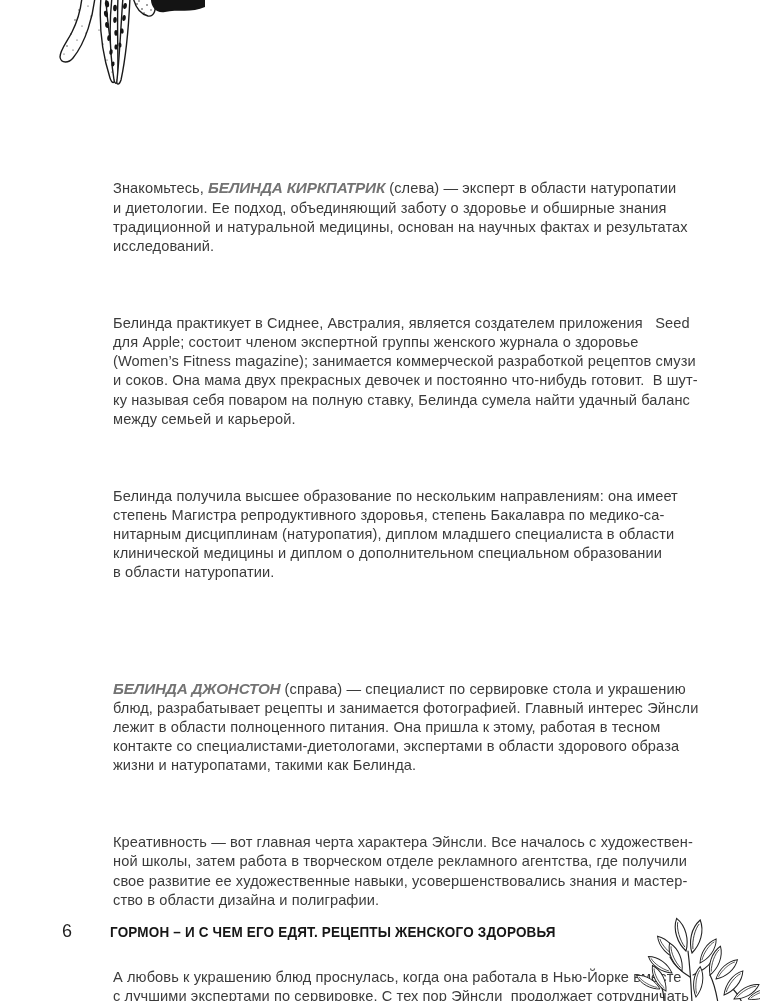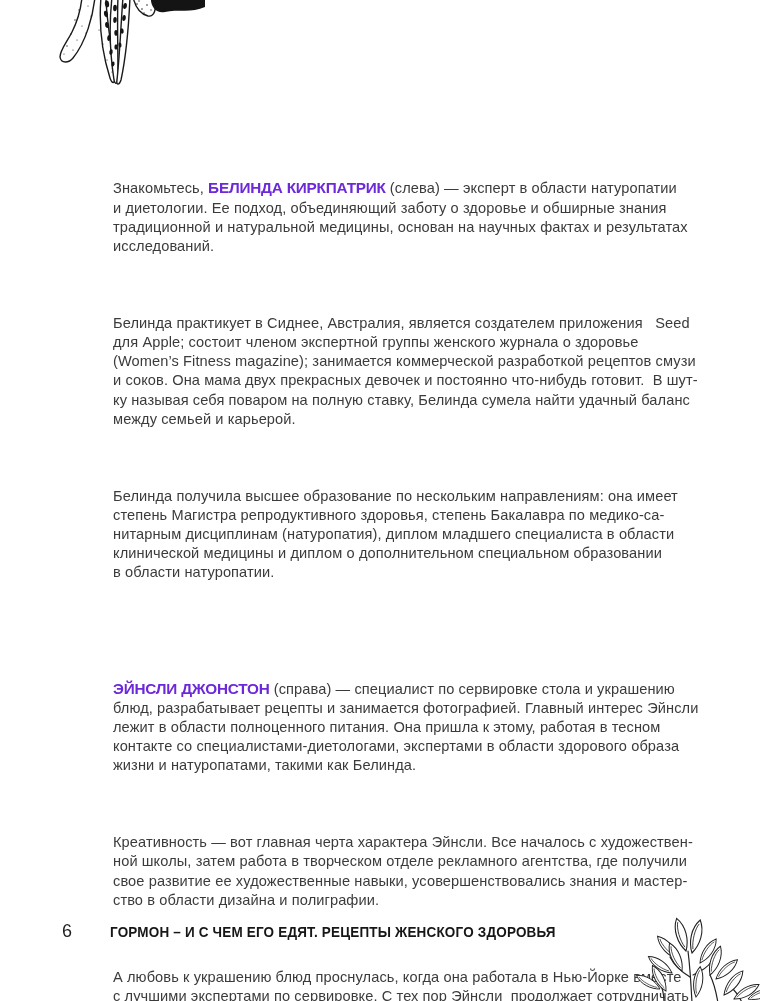--- a/index.html
+++ b/index.html
@@ -25,21 +25,22 @@
     line-height: 19.2px;
     letter-spacing: 0.1px;
     white-space: pre-wrap;
   }
   .text-block p { margin: 0 0 19.2px 0; }
   .section-start { margin-top: 38.4px !important; }
   .person-name {
     font-weight: 700;
     font-size: 15.3px;
     letter-spacing: -0.2px;
-    color: #6d28d9;
+    color: #737373;
+    font-style: italic;
   }
 
   .footer {
     position: absolute;
     left: 62px;
     top: 921px;
     display: flex;
     align-items: baseline;
   }
   .page-number {
@@ -128,21 +129,21 @@
 для Apple; состоит членом экспертной группы женского журнала о здоровье
 (Women’s Fitness magazine); занимается коммерческой разработкой рецептов смузи
 и соков. Она мама двух прекрасных девочек и постоянно что-нибудь готовит.  В шут-
 ку называя себя поваром на полную ставку, Белинда сумела найти удачный баланс
 между семьей и карьерой.</p>
     <p>Белинда получила высшее образование по нескольким направлениям: она имеет
 степень Магистра репродуктивного здоровья, степень Бакалавра по медико-са-
 нитарным дисциплинам (натуропатия), диплом младшего специалиста в области
 клинической медицины и диплом о дополнительном специальном образовании
 в области натуропатии.</p>
-    <p class="section-start"><span class="person-name">ЭЙНСЛИ ДЖОНСТОН</span><span> (справа) — специалист по сервировке стола и украшению
+    <p class="section-start"><span class="person-name">БЕЛИНДА ДЖОНСТОН</span><span> (справа) — специалист по сервировке стола и украшению
 блюд, разрабатывает рецепты и занимается фотографией. Главный интерес Эйнсли
 лежит в области полноценного питания. Она пришла к этому, работая в тесном
 контакте со специалистами-диетологами, экспертами в области здорового образа
 жизни и натуропатами, такими как Белинда.</span></p>
     <p>Креативность — вот главная черта характера Эйнсли. Все началось с художествен-
 ной школы, затем работа в творческом отделе рекламного агентства, где получили
 свое развитие ее художественные навыки, усовершенствовались знания и мастер-
 ство в области дизайна и полиграфии.</p>
     <p>А любовь к украшению блюд проснулась, когда она работала в Нью-Йорке вместе
 с лучшими экспертами по сервировке. С тех пор Эйнсли  продолжает сотрудничать

